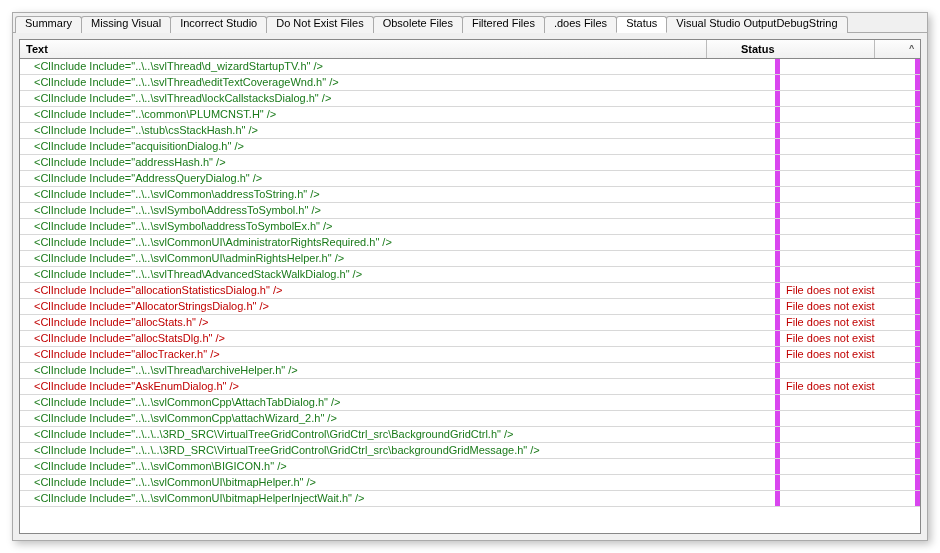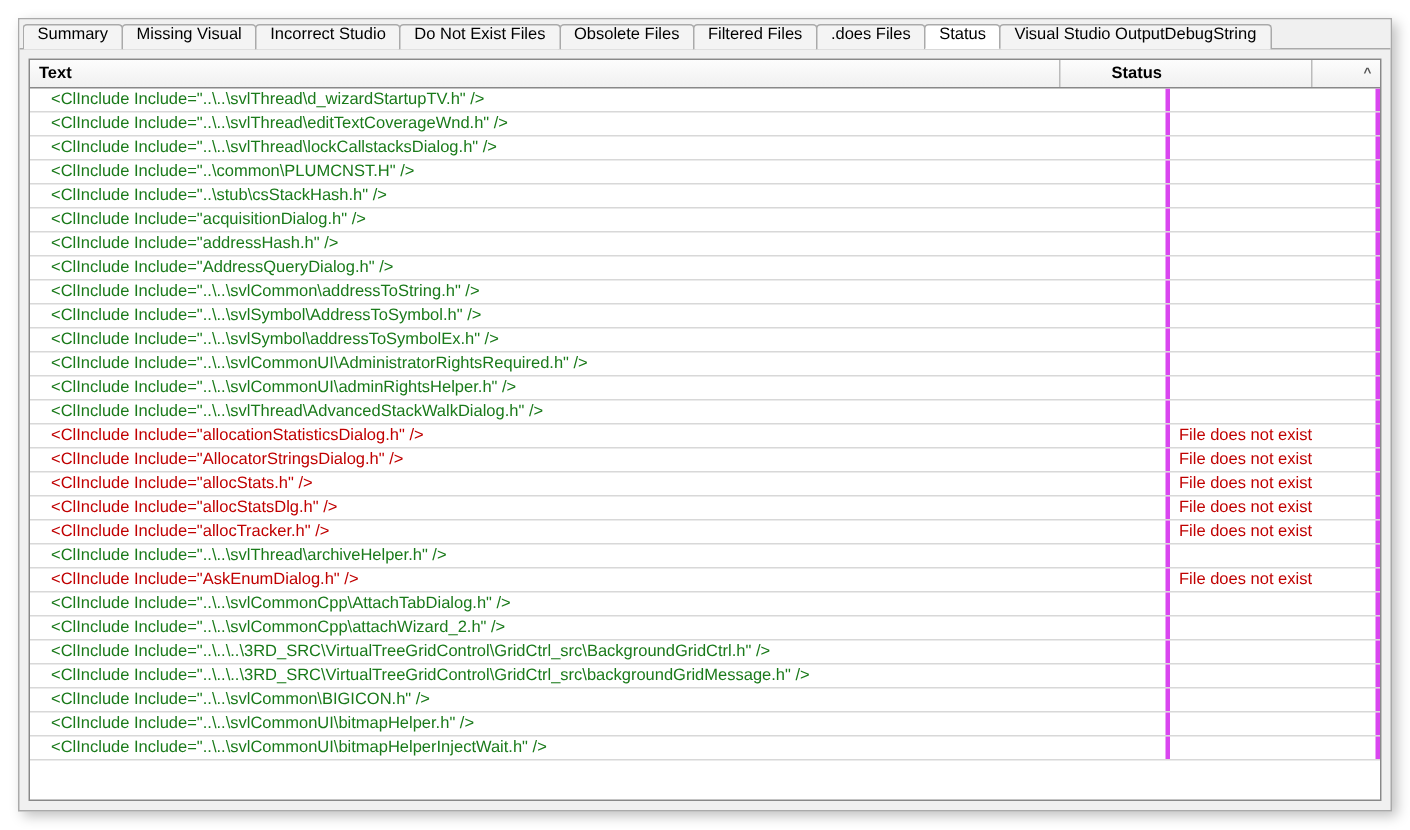--- a/index.html
+++ b/index.html
@@ -73,21 +73,21 @@
     overflow-y: scroll;
     overflow-x: auto;
   }
   .row {
     display: flex;
     border-bottom: 1px solid #d8d8d8;
     min-height: 16px;
   }
   .cell {
     padding: 1px 8px 1px 14px;
-    border-right: 3px solid #d946ef;
+    border-right: 5px solid #d946ef;
     white-space: nowrap;
   }
   .cell.col-status { padding-left: 6px; width:140px;}
   .cell.col-text { flex:1; }
   .green { color: #1a7a1a; }
   .red { color: #c00000; }
   
   .gridbody::-webkit-scrollbar { width: 17px; height:17px; background:#f0f0f0;}
   .gridbody::-webkit-scrollbar-thumb { background:#c8c8c8; border:1px solid #a8a8a8;}
   .gridbody::-webkit-scrollbar-button { background:#e8e8e8; height:17px; border:1px solid #a8a8a8;}

